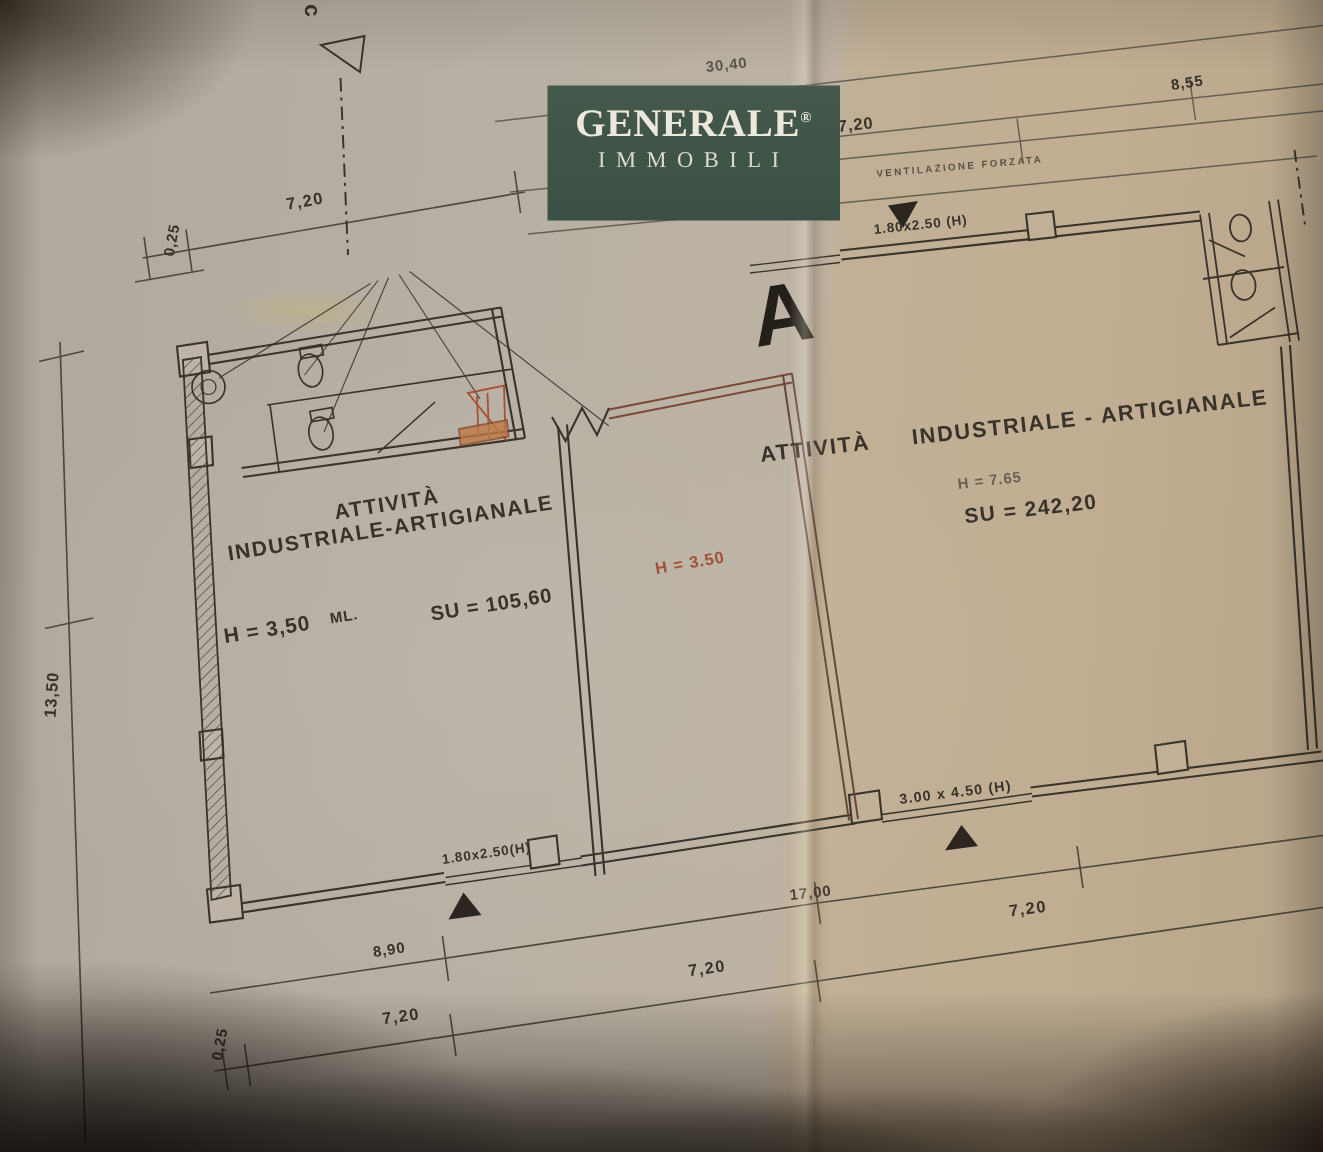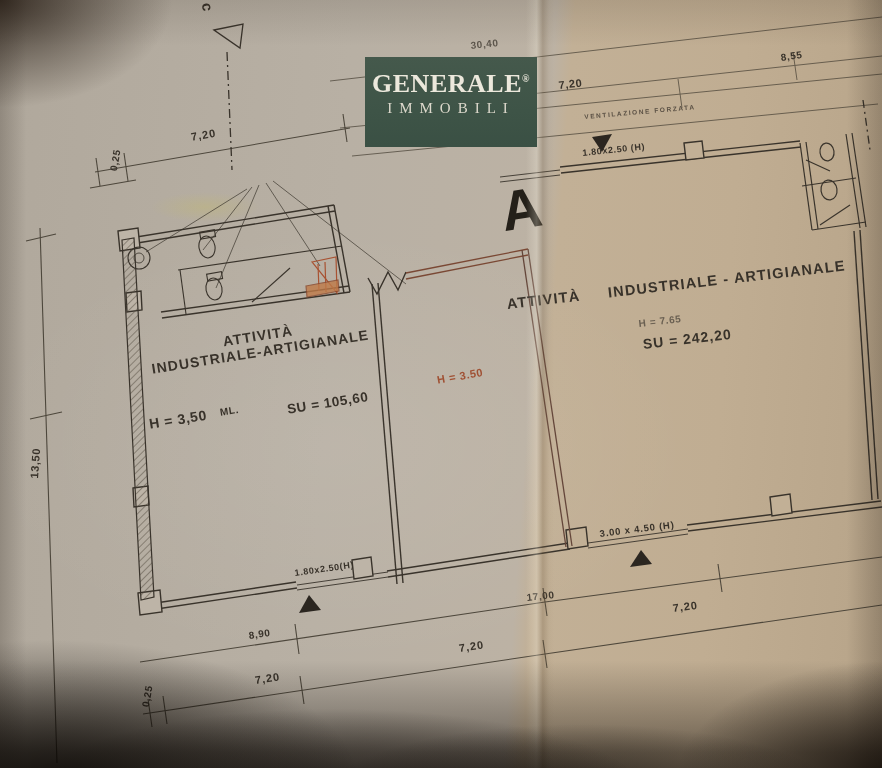--- a/index.html
+++ b/index.html
@@ -33,21 +33,21 @@
     background:
       radial-gradient(ellipse 240px 150px at 0% 0%, rgba(26,16,8,.78), transparent 72%),
       radial-gradient(ellipse 430px 210px at 6% 103%, rgba(8,5,2,.95), transparent 72%),
       radial-gradient(ellipse 420px 120px at 38% 104%, rgba(10,6,3,.85), transparent 75%),
       radial-gradient(ellipse 360px 110px at 66% 105%, rgba(10,6,3,.8), transparent 75%),
       radial-gradient(ellipse 300px 170px at 101% 102%, rgba(12,7,3,.85), transparent 72%),
       linear-gradient(180deg, rgba(30,20,10,.12) 0%, transparent 6%, transparent 86%, rgba(12,7,3,.45) 98%),
       linear-gradient(90deg, rgba(20,12,6,.20) 0%, transparent 3%, transparent 96%, rgba(20,12,6,.22) 100%);
   }
   .logo{
-    position:absolute;left:365px;top:57px;width:172px;height:90px;box-sizing:border-box;
+    position:absolute;left:365px;top:57px;width:195px;height:90px;box-sizing:border-box;
     background:linear-gradient(180deg,#45594c 0%,#3e5447 60%,#3a5044 100%);
     color:#ece8dc;text-align:center;padding-top:9px;
     font-family:"Liberation Serif",serif;
   }
   .logo .l1,.logo .l2{font-size:26px;font-weight:700;line-height:26px;letter-spacing:.5px;}
   .logo sup{font-size:10px;font-weight:700;vertical-align:super;}
   .logo .l3{font-size:15px;font-weight:400;letter-spacing:7px;color:#ddd9cc;margin-top:3px;padding-left:0;}
 </style>
 </head>
 <body>

